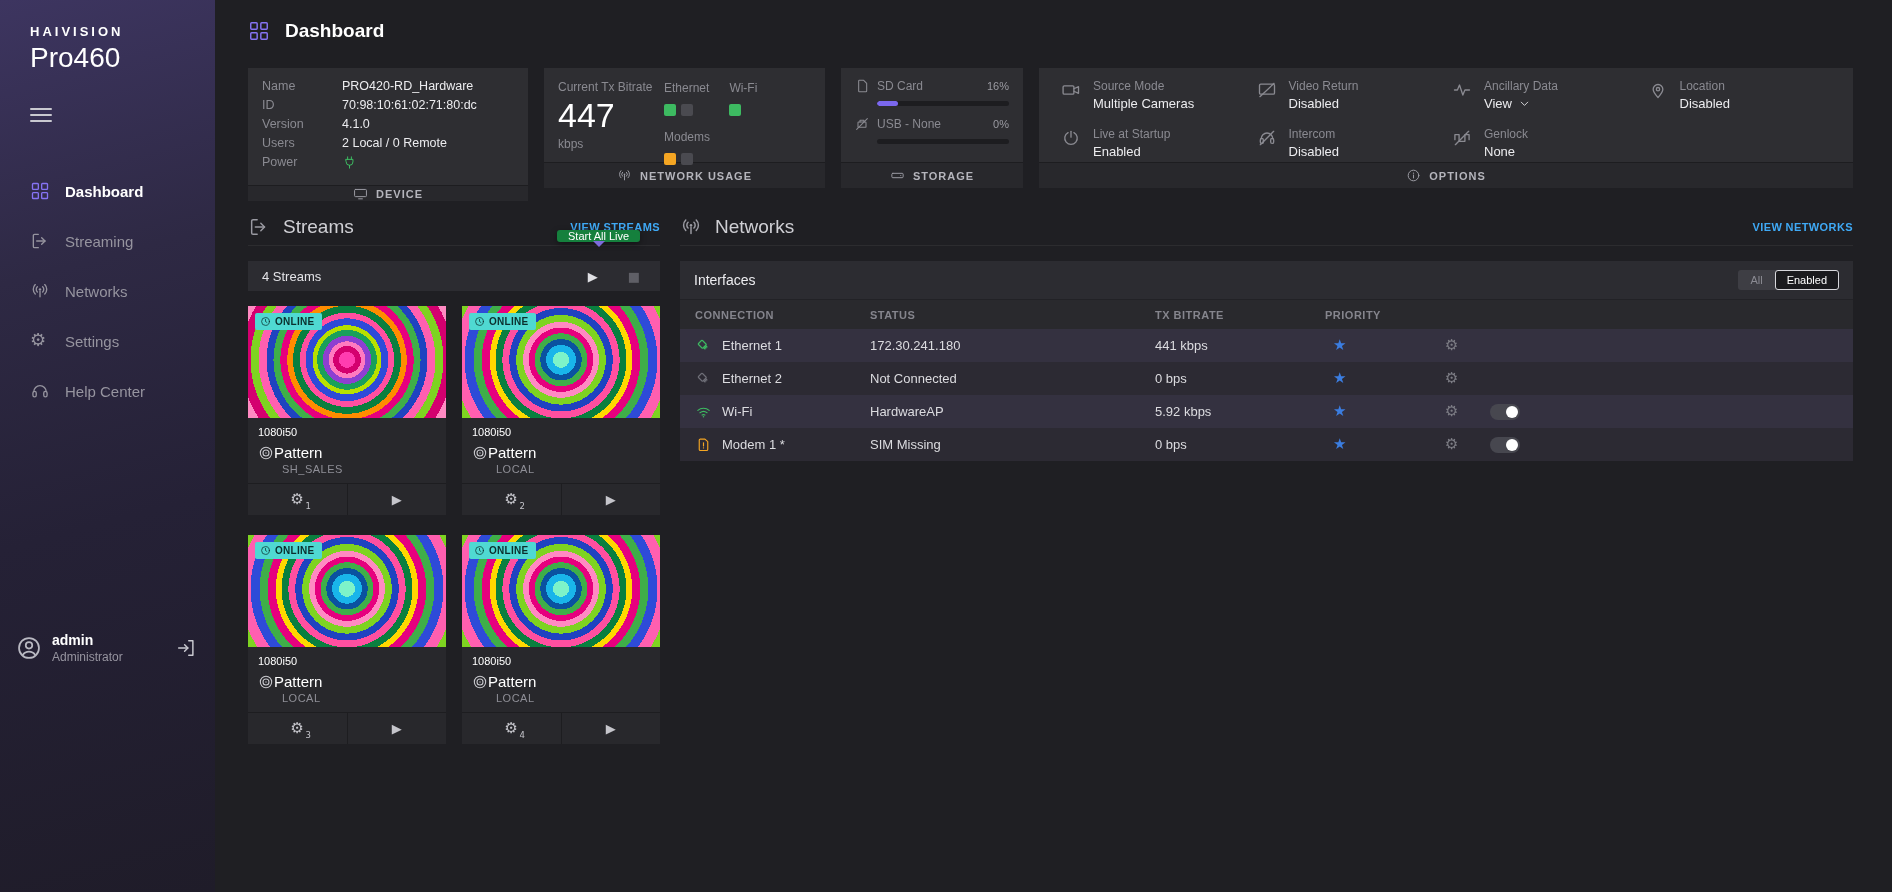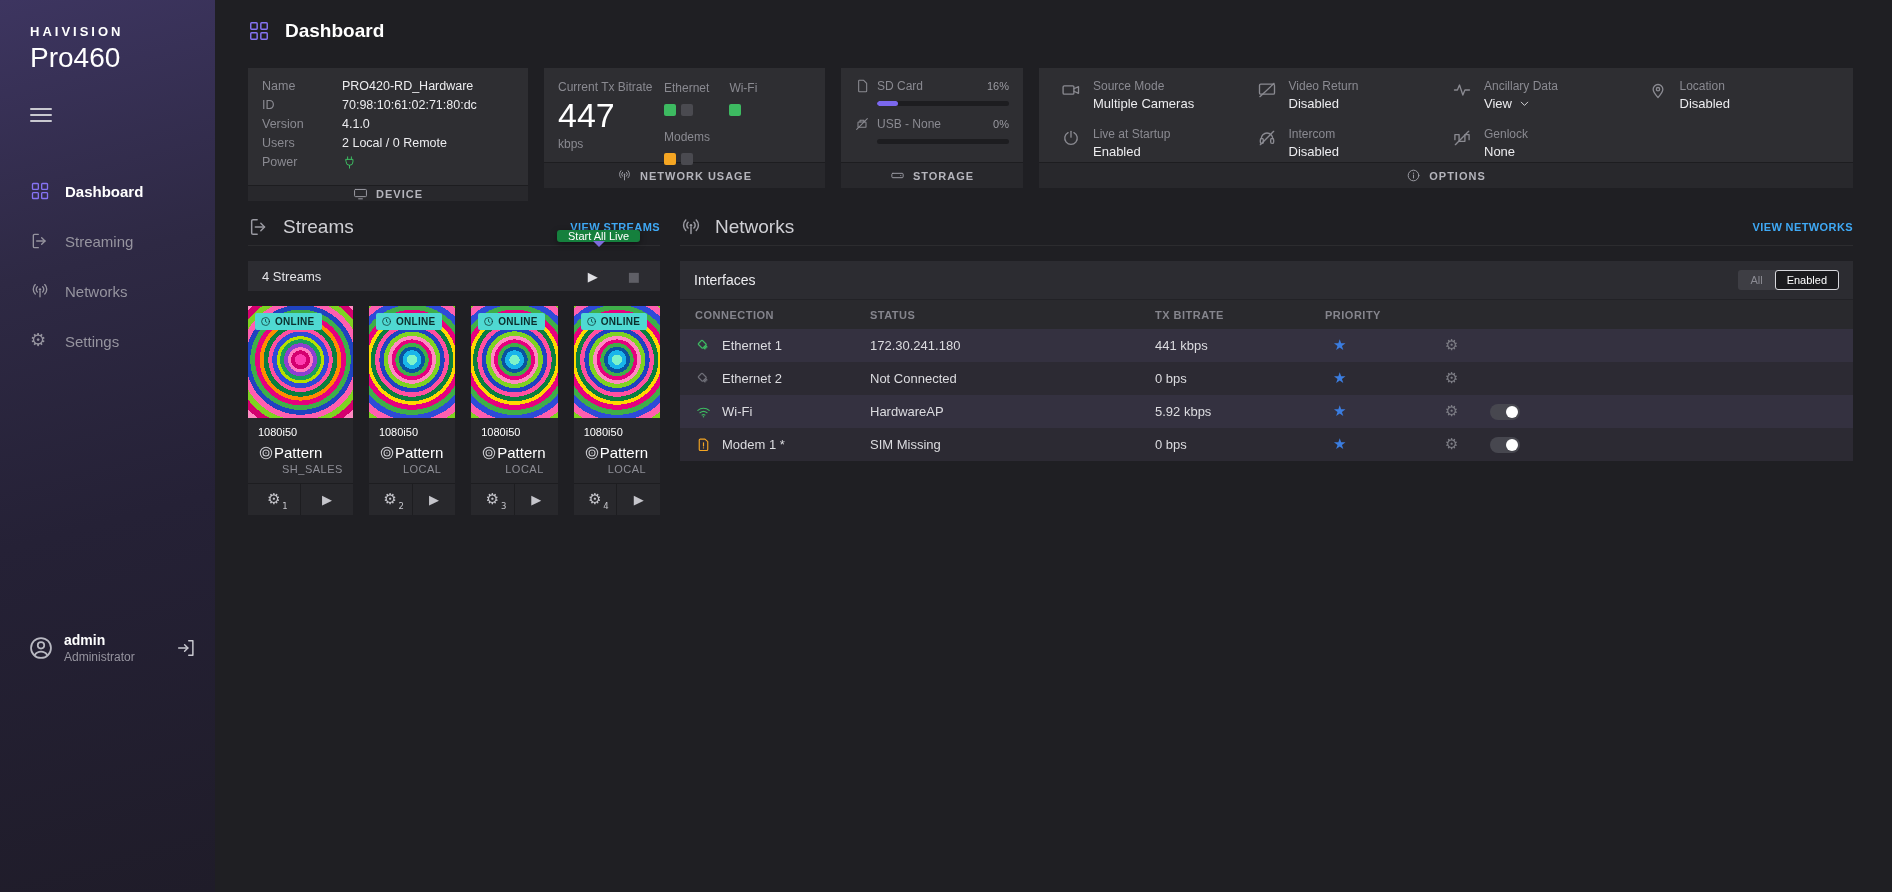--- a/index.html
+++ b/index.html
@@ -22,21 +22,21 @@
   .logo-word { font-size:13px; font-weight:bold; letter-spacing:3px; color:#fff; }
   .logo-model { font-size:28px; color:#fff; margin-top:3px; }
   .hamburger { margin:34px 0 0 30px; width:22px; cursor:pointer; }
   .hamburger span { display:block; height:2px; background:#c9c9d0; margin:4px 0; border-radius:1px; }
   nav { margin-top:44px; }
   .nav-item { display:flex; align-items:center; gap:15px; height:50px; padding-left:30px; color:#96949f; font-size:15px; cursor:pointer; }
   .nav-item .nicon { width:20px; height:20px; color:#96949f; }
   .nav-item.active { color:#fff; font-weight:bold; }
   .nav-item.active .nicon { color:#8673f4; }
   .sidebar-bottom { position:absolute; top:632px; left:0; right:0; }
-  .user-row { display:flex; align-items:center; gap:10px; padding:0 18px 14px 28px; cursor:pointer; }
+  .user-row { display:flex; align-items:center; gap:10px; padding:0 18px 14px 16px; cursor:pointer; }
   .user-avatar { width:26px; height:26px; color:#b9b9c2; }
   .user-name { font-size:14px; font-weight:bold; color:#fff; }
   .user-role { font-size:12px; color:#96949f; margin-top:2px; }
   .logout { margin-left:auto; width:22px; height:22px; color:#c9c9d0; cursor:pointer; }
   .device-row { display:flex; align-items:center; gap:11px; height:46px; padding-left:28px; border-top:1px solid rgba(255,255,255,0.1); color:#d8d8dc; font-size:13px; font-weight:bold; }
   .device-row .nicon { width:19px; height:19px; color:#c9c9d0; }
 
   
   .main { flex:1; padding:0 39px 0 33px; position:relative; }
   .page-head { display:flex; align-items:center; gap:15px; height:62px; }
@@ -97,21 +97,21 @@
   .view-link { margin-left:auto; font-size:11px; font-weight:bold; letter-spacing:0.4px; color:#3fa9f5; cursor:pointer; }
 
   
   .streams-bar { margin-top:15px; height:30px; background:#2c2c31; display:flex; align-items:center; padding:0 20px 0 14px; }
   .streams-count { font-size:13px; color:#e4e4e8; }
   .bar-controls { margin-left:auto; display:flex; align-items:center; gap:30px; }
   .bar-play { font-size:13px; color:#e0e0e4; cursor:pointer; }
   .bar-stop { font-size:13px; color:#5f5f66; cursor:pointer; }
   .tooltip { position:absolute; top:22px; left:309px; background:#15803d; color:#fff; font-size:11px; padding:0 11px; border-radius:3px; z-index:5; box-shadow:0 2px 6px rgba(0,0,0,0.4); white-space:nowrap; }
   .tooltip::after { content:""; position:absolute; left:50%; transform:translateX(-50%); bottom:-5px; border:6px solid transparent; border-top-color:#7e6bdb; border-bottom:0; }
-  .stream-grid { display:grid; grid-template-columns:1fr 1fr 1fr 1fr; gap:20px 16px; margin-top:15px; }
+  .stream-grid { display:grid; grid-template-columns:1fr 1fr; gap:20px 16px; margin-top:15px; }
   .stream-card { background:#28282c; }
   .thumb { height:112px; position:relative; cursor:pointer; }
   .thumb-a { background:radial-gradient(circle at 50% 48%,
     #ff3db0 0 7%, #d4006f 7% 12%, #ff7ac0 12% 16%, #8d3fd1 16% 21%, #19a05a 21% 26%,
     #b7e000 26% 30%, #2e4bd8 30% 36%, #ff4fa0 36% 41%, #0a7f3f 41% 47%, #ff8c00 47% 52%,
     #e6007e 52% 58%, #3fae49 58% 64%, #1f43c0 64% 70%, #ff5fb0 70% 77%, #7ed321 77% 84%,
     #d4006f 84% 92%, #ff8ac2 92% 100%); }
   .thumb-b { background:radial-gradient(circle at 50% 48%,
     #7df3c9 0 7%, #19b5ea 7% 13%, #0a52a0 13% 18%, #3fae49 18% 23%, #e6007e 23% 28%,
     #ff8ac2 28% 33%, #7ed321 33% 39%, #1f43c0 39% 45%, #ff4fa0 45% 51%, #0a7f3f 51% 57%,
@@ -196,20 +196,30 @@
             <path d="M6.3 15.7a8 8 0 0 1 0-11.4"></path>
             <path d="M17.7 4.3a8 8 0 0 1 0 11.4"></path>
           </svg>
       </span>
       <span>Networks</span>
     </div>
     <div class="nav-item">
       <span class="nicon glyph" style="font-size:18px;">⚙</span>
       <span>Settings</span>
     </div>
+    <div class="nav-item">
+      <span class="nicon">
+        <svg class="ic" viewBox="0 0 24 24">
+            <path d="M4.5 13a7.5 7.5 0 0 1 15 0"></path>
+            <rect x="3.5" y="12.5" width="4" height="6.5" rx="2"></rect>
+            <rect x="16.5" y="12.5" width="4" height="6.5" rx="2"></rect>
+          </svg>
+      </span>
+      <span>Help Center</span>
+    </div>
   </nav>
   <div class="sidebar-bottom">
     <div class="user-row">
       <span class="user-avatar">
         <svg class="ic" viewBox="0 0 24 24">
             <circle cx="12" cy="12" r="9.2"></circle>
             <circle cx="12" cy="9.5" r="3"></circle>
             <path d="M6.2 18.4a7 7 0 0 1 11.6 0"></path>
           </svg>
       </span>

